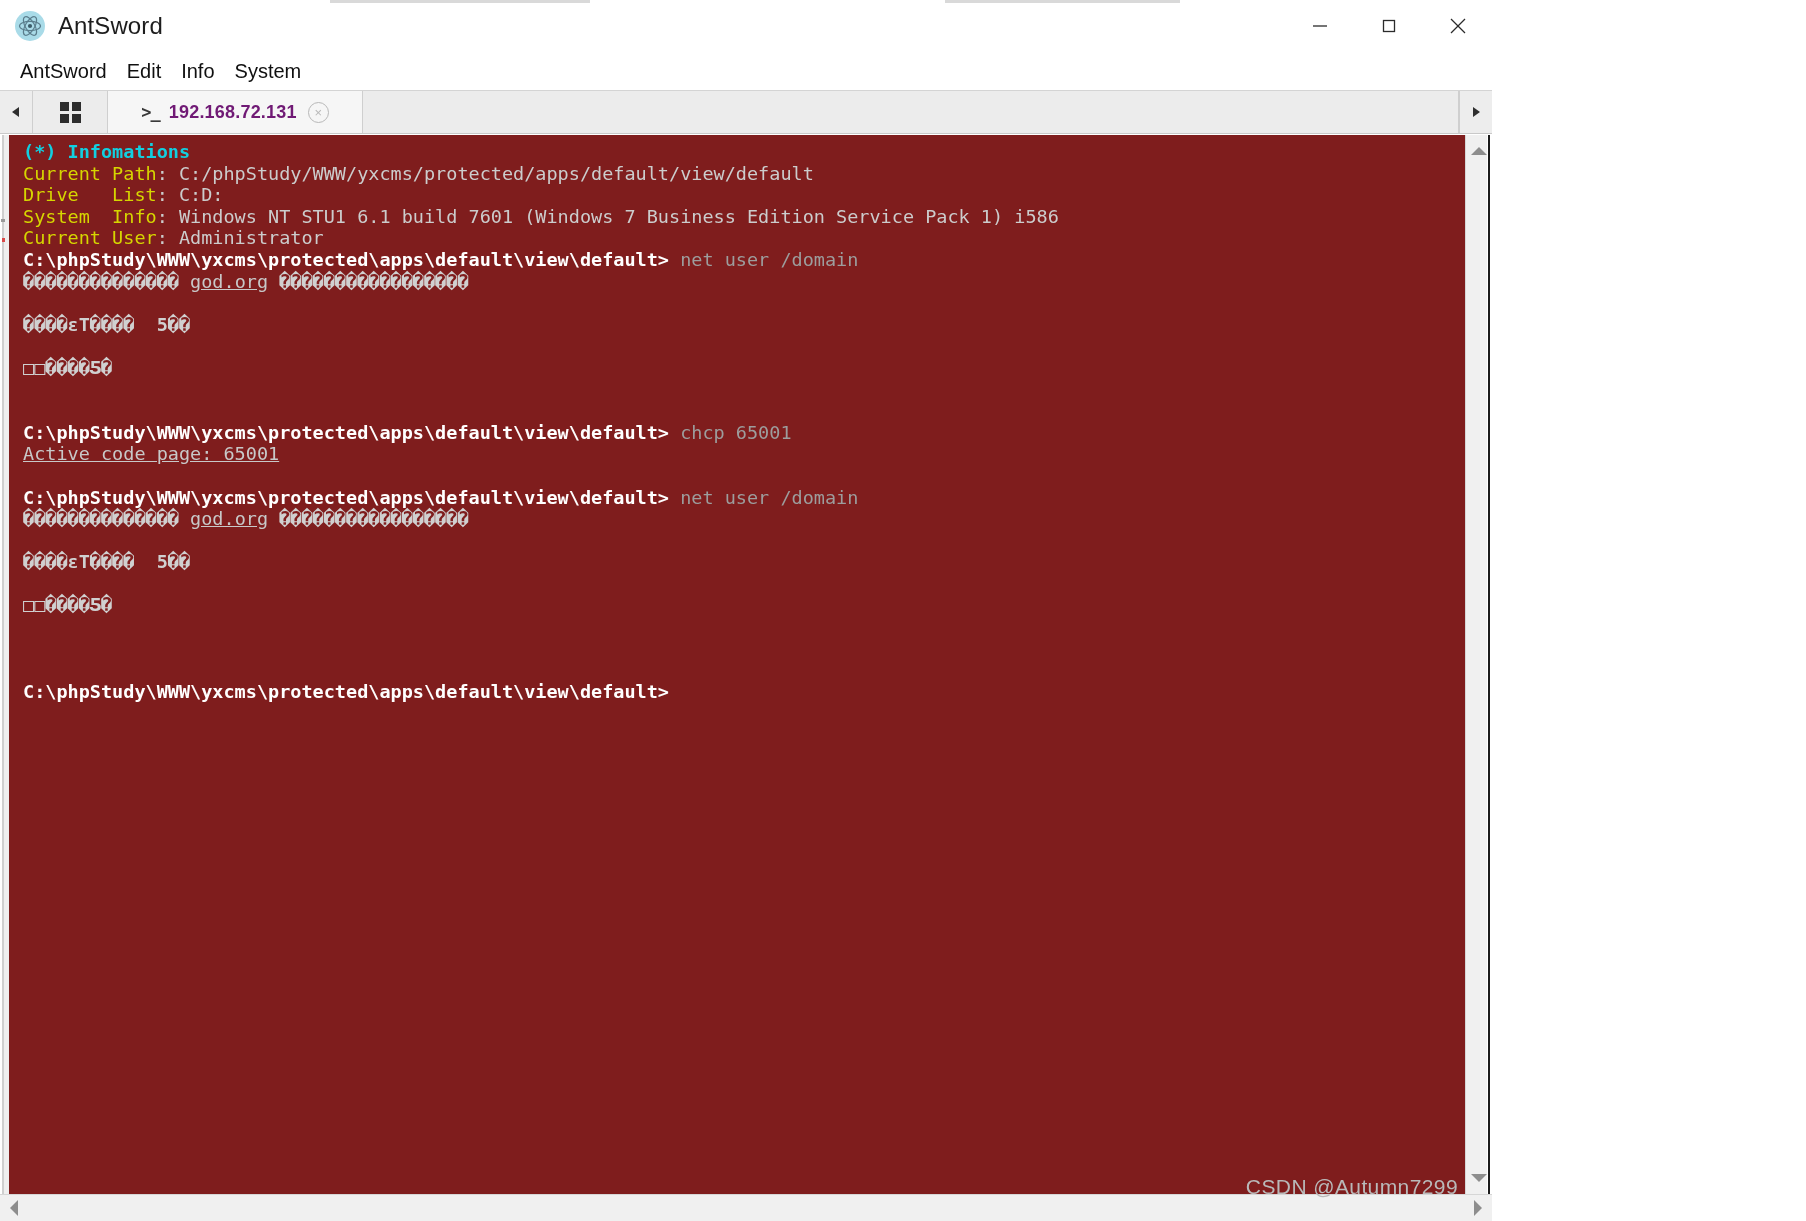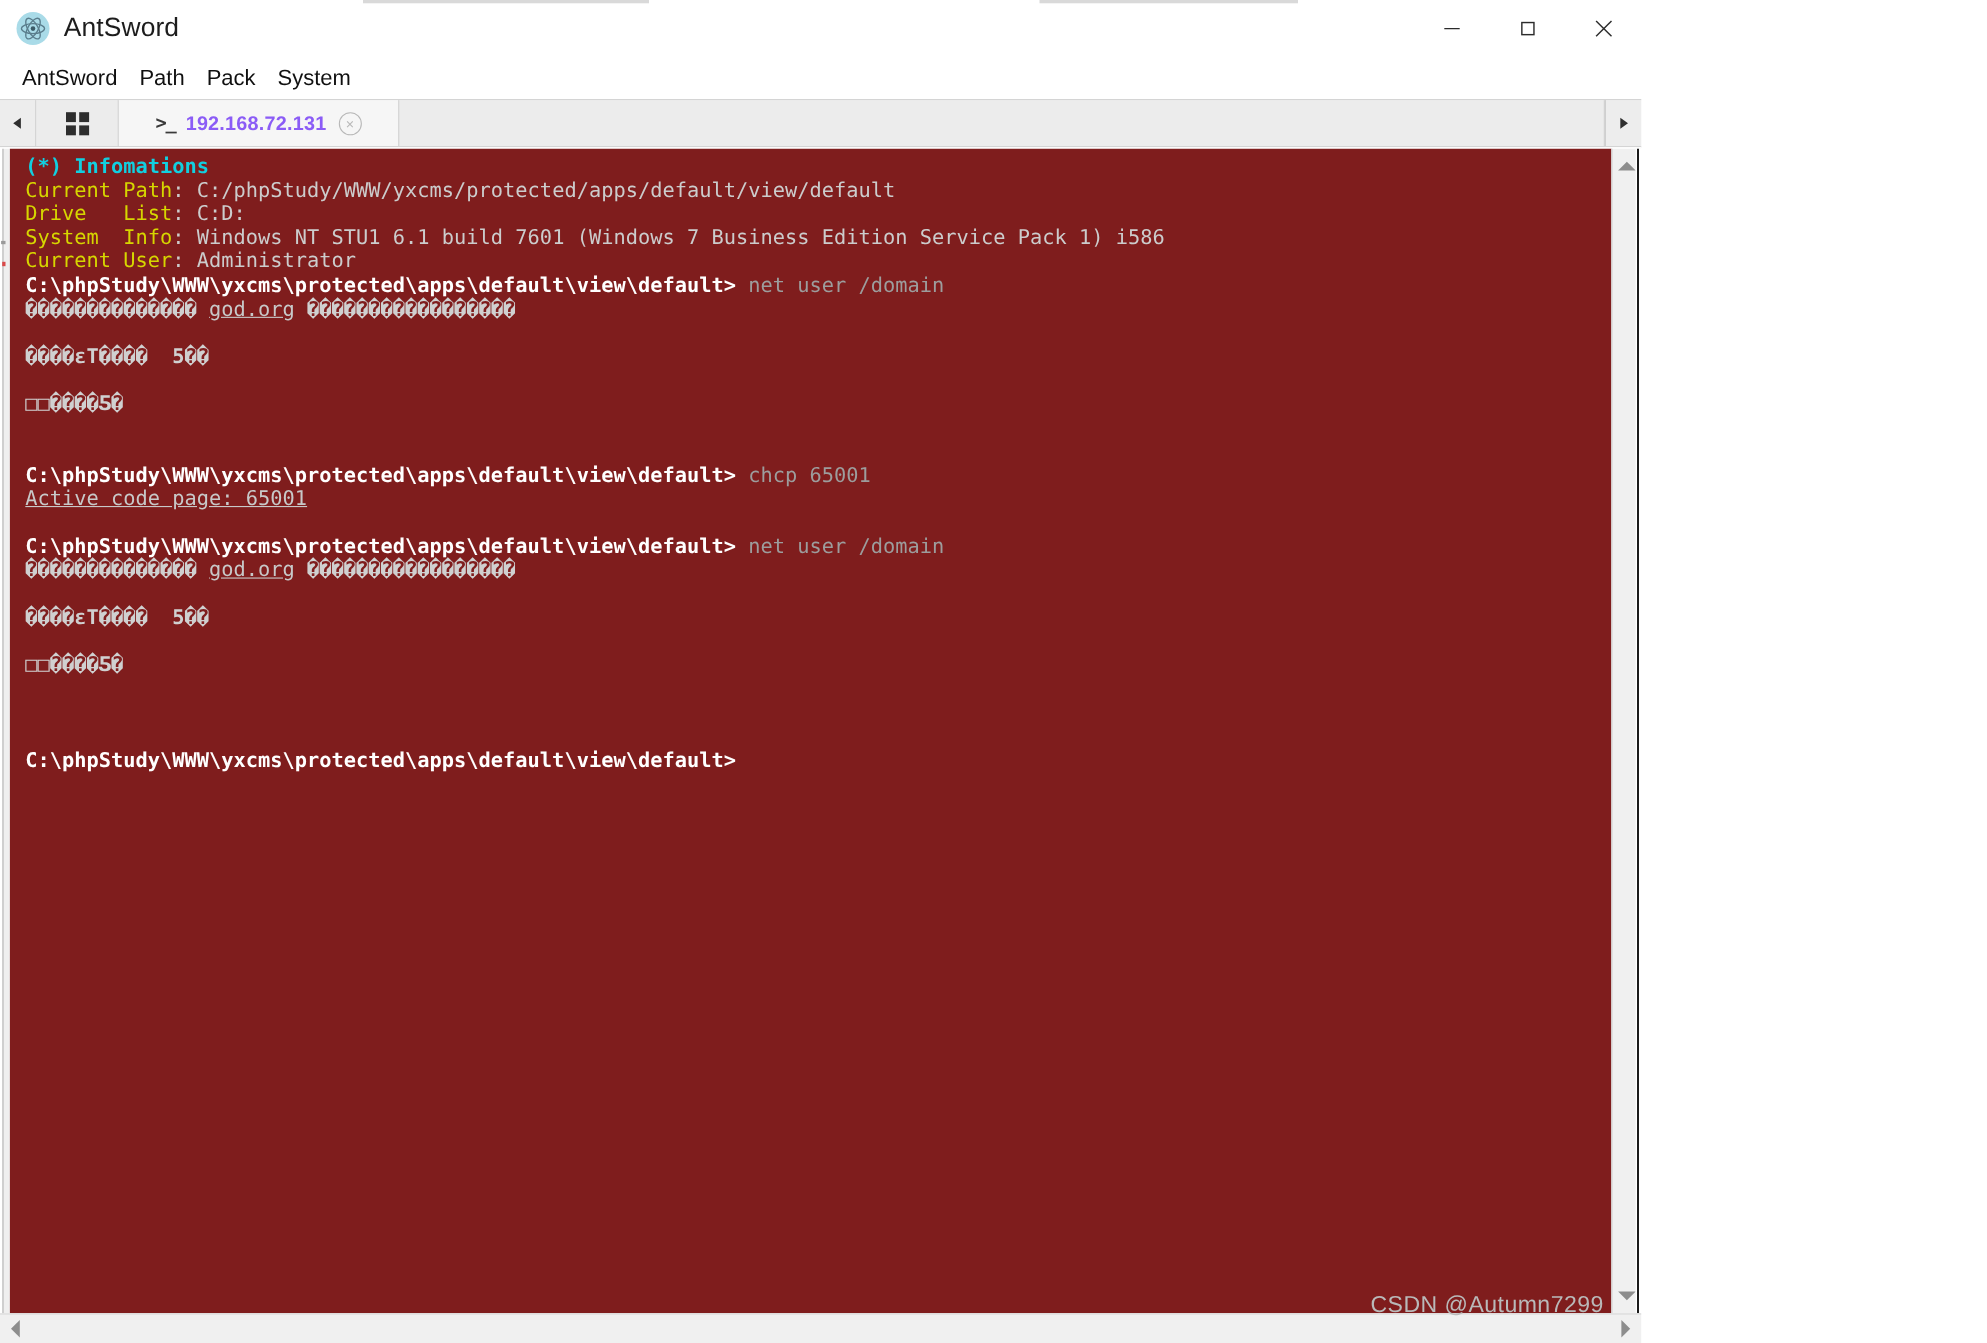--- a/index.html
+++ b/index.html
@@ -141,21 +141,21 @@
     font-family: "DejaVu Sans Mono", monospace;
     font-size: 17px;
     color: #3a3a3a;
     margin-right: 9px;
     font-weight: 700;
     letter-spacing: -1px;
   }
   .tab-label {
     font-size: 18px;
     font-weight: 700;
-    color: #8b5cf6;
+    color: #701a75;
     white-space: nowrap;
     letter-spacing: 0.2px;
   }
   .tab-close {
     margin-left: 11px;
     width: 19px;
     height: 19px;
     border-radius: 50%;
     border: 1.5px solid #b8b8b8;
     color: #b8b8b8;
@@ -348,22 +348,22 @@
         <svg width="24" height="24" viewBox="0 0 24 24">
           <line x1="5" y1="5" x2="19" y2="19" stroke="#2b2b2b" stroke-width="1.3"></line>
           <line x1="19" y1="5" x2="5" y2="19" stroke="#2b2b2b" stroke-width="1.3"></line>
         </svg>
       </div>
     </div>
   </div>
 
   <div class="menubar">
     <div class="menu-item">AntSword</div>
-    <div class="menu-item">Path</div>
-    <div class="menu-item">Pack</div>
+    <div class="menu-item">Edit</div>
+    <div class="menu-item">Info</div>
     <div class="menu-item">System</div>
   </div>
 
   <div class="tabbar">
     <div class="tab-scroll-btn">
       <svg width="12" height="14" viewBox="0 0 12 14">
         <polygon points="9,2 9,12 2,7" fill="#2f2f2f"></polygon>
       </svg>
     </div>
     <div class="tab-grid-btn">

